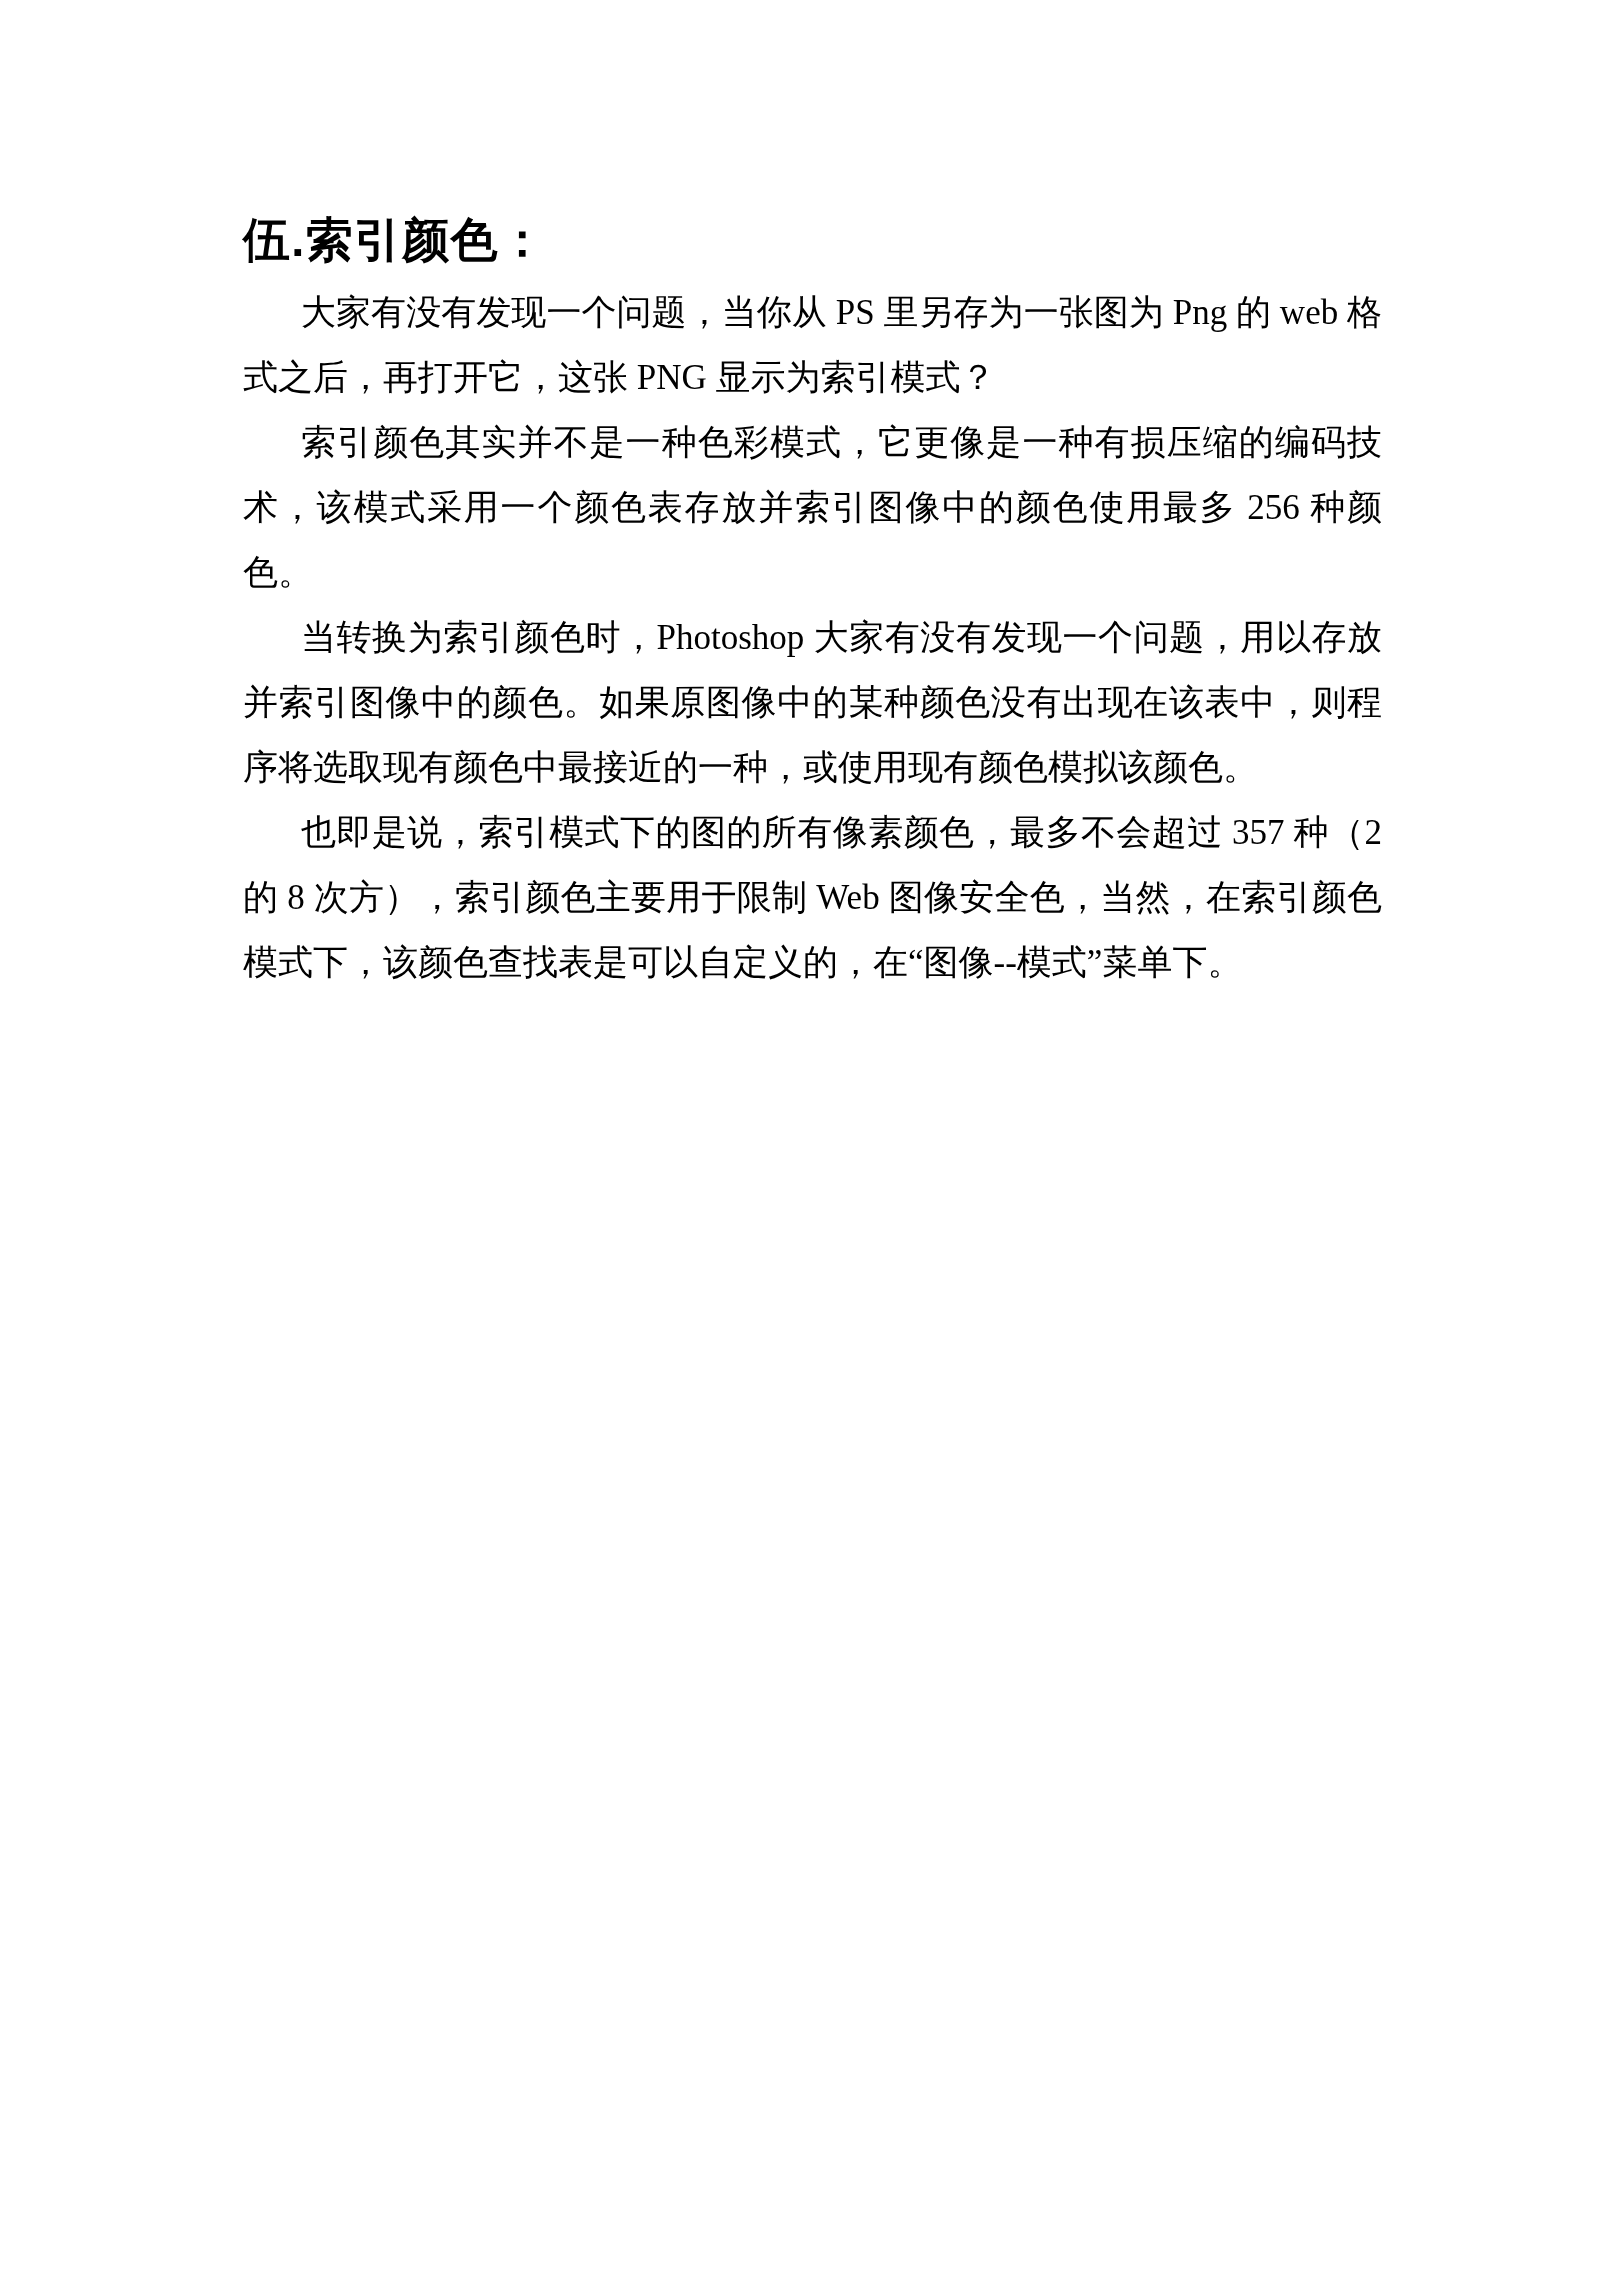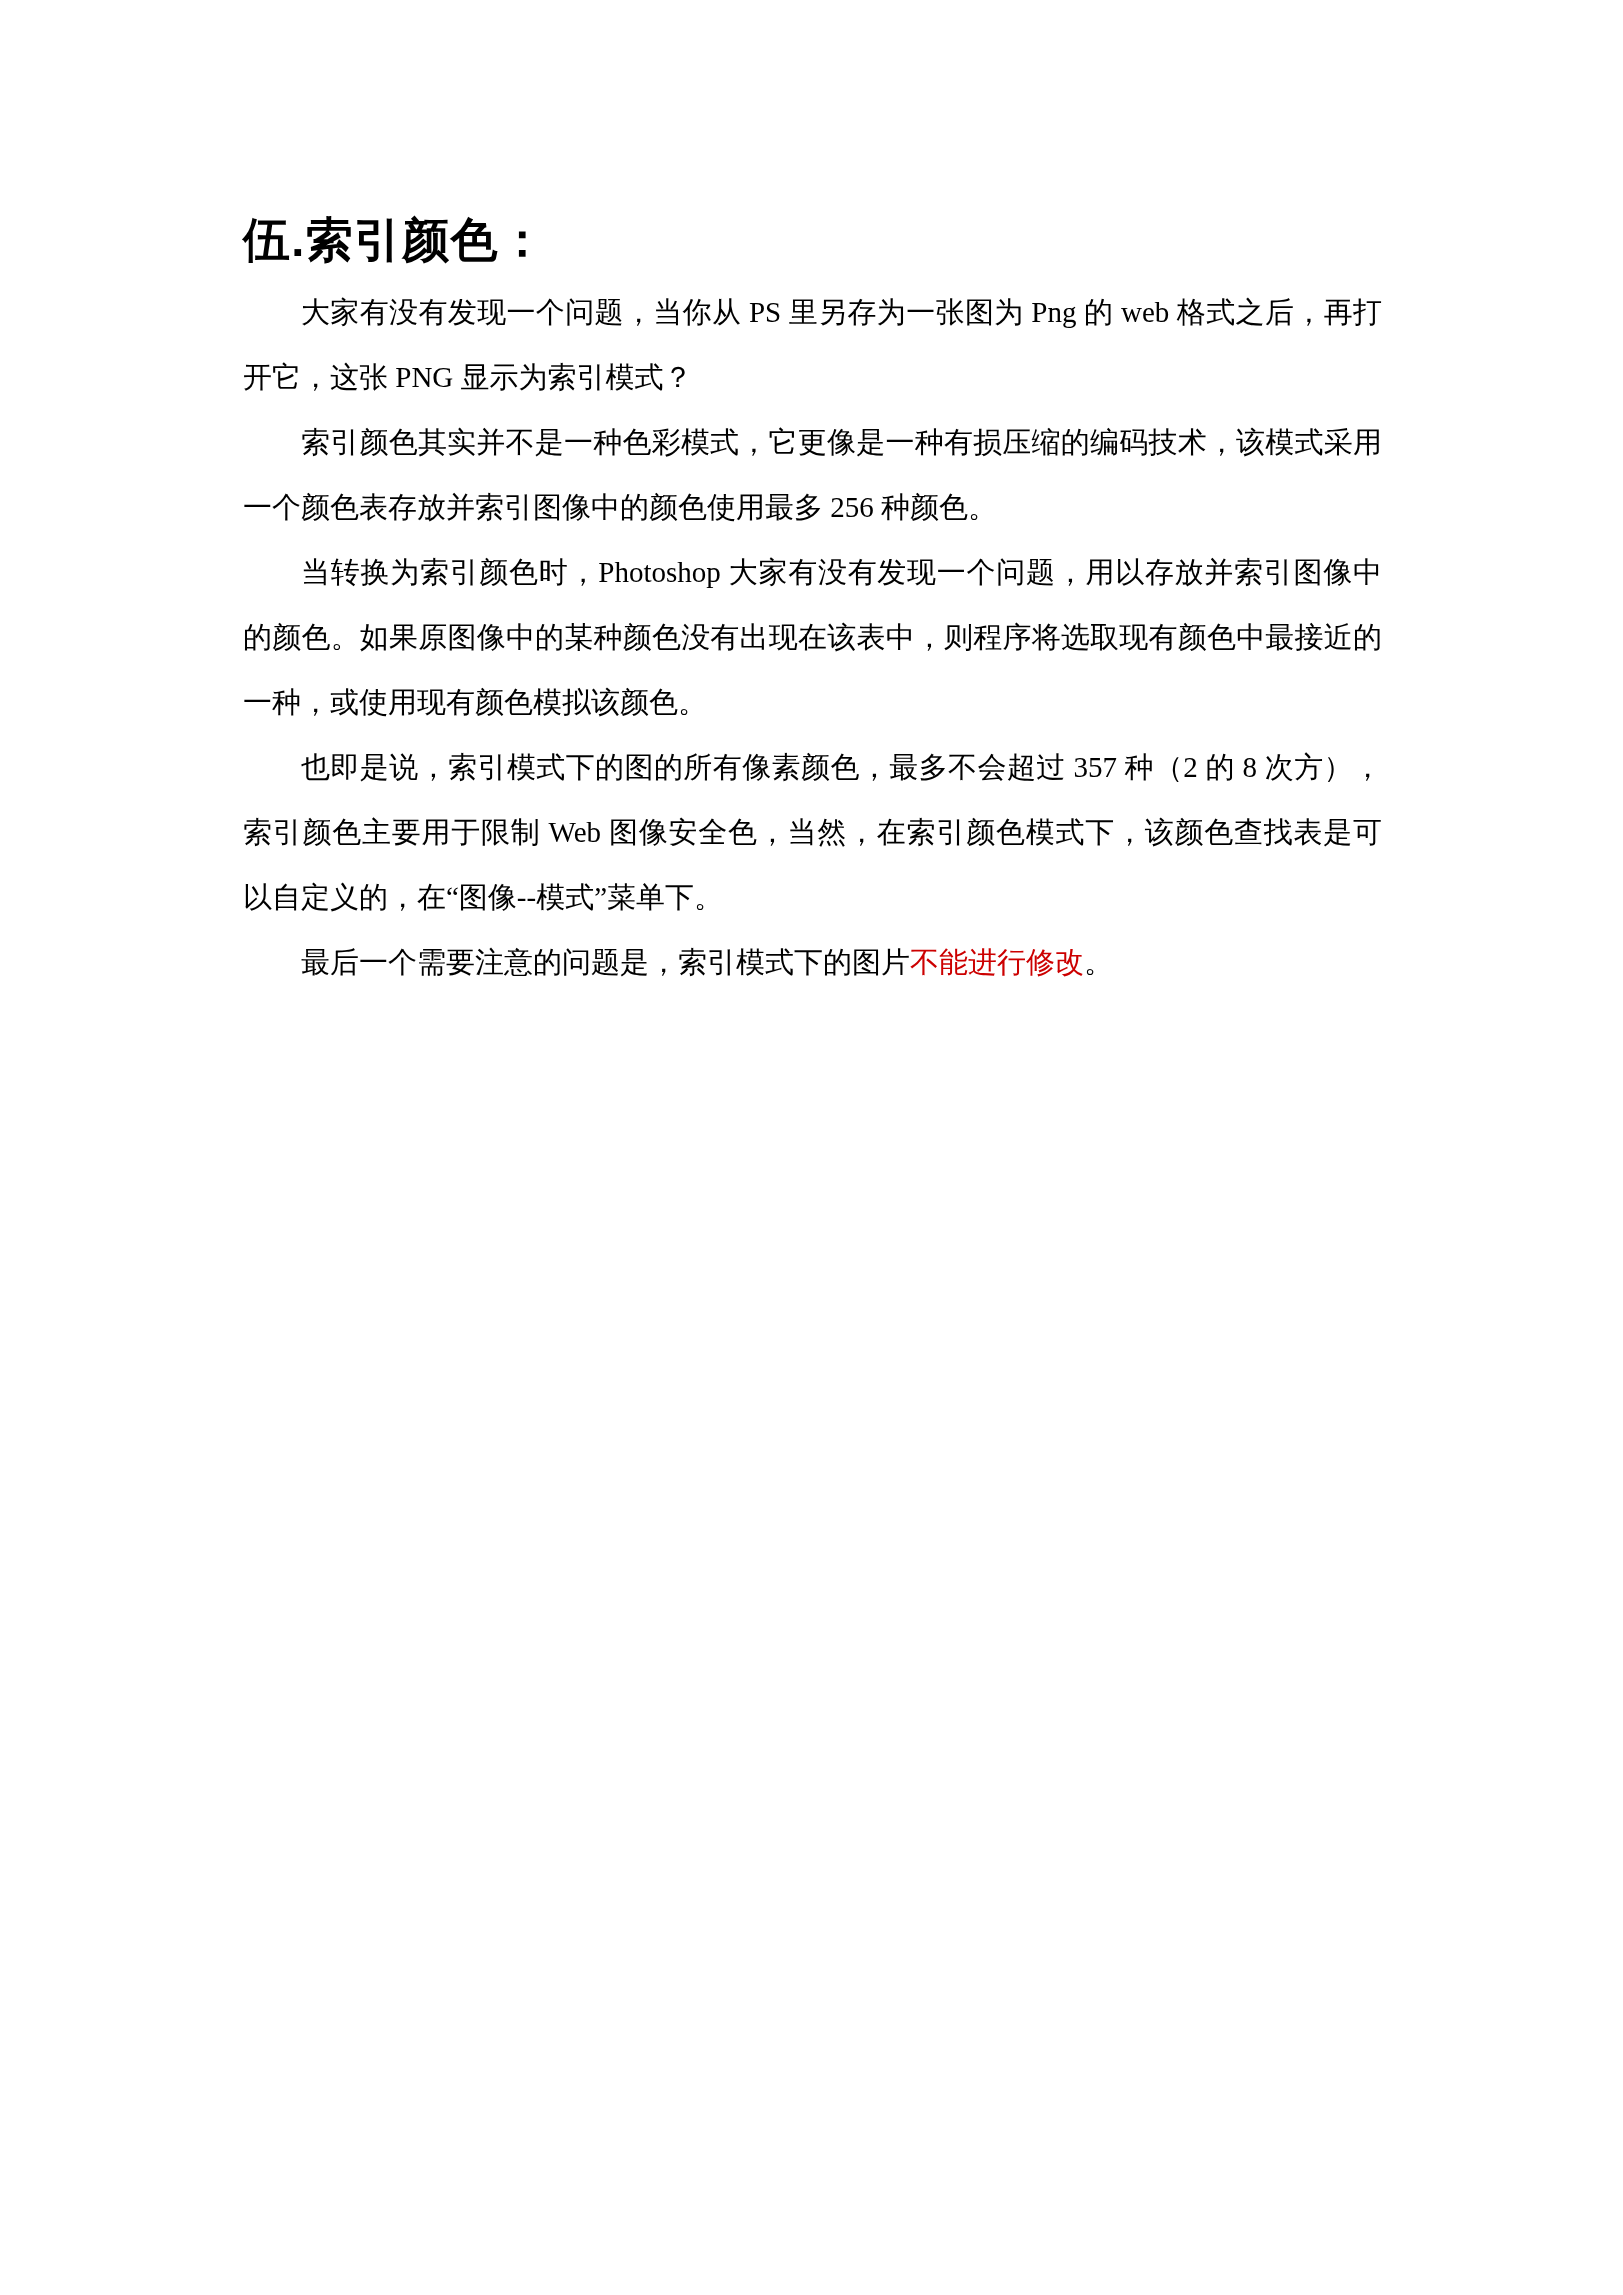--- a/index.html
+++ b/index.html
@@ -25,21 +25,21 @@
     font-weight: 700;
     font-size: 47px;
     line-height: 47px;
     letter-spacing: 1.3px;
     color: #000000;
     margin-bottom: 17px;
   }
 
   .body-para {
     font-family: "Liberation Serif", "DejaVu Serif", serif;
-    font-size: 29px;
+    font-size: 35px;
     line-height: 65px;
     color: #000000;
     text-align: justify;
     text-indent: 58px; 
   }
 
   .highlight-red {
     color: #cc0000;
   }
 </style>
@@ -52,17 +52,16 @@
     <h1 class="heading">伍.索引颜色：</h1>
 
     <p class="body-para">大家有没有发现一个问题，当你从 PS 里另存为一张图为 Png 的 web 格式之后，再打开它，这张 PNG 显示为索引模式？</p>
 
     <p class="body-para">索引颜色其实并不是一种色彩模式，它更像是一种有损压缩的编码技术，该模式采用一个颜色表存放并索引图像中的颜色使用最多 256 种颜色。</p>
 
     <p class="body-para">当转换为索引颜色时，Photoshop 大家有没有发现一个问题，用以存放并索引图像中的颜色。如果原图像中的某种颜色没有出现在该表中，则程序将选取现有颜色中最接近的一种，或使用现有颜色模拟该颜色。</p>
 
     <p class="body-para">也即是说，索引模式下的图的所有像素颜色，最多不会超过 357 种（2 的 8 次方），索引颜色主要用于限制 Web 图像安全色，当然，在索引颜色模式下，该颜色查找表是可以自定义的，在“图像--模式”菜单下。</p>
 
-    <p class="body-para"><span>最后一个需要注意的问题是，索引模式下的图片</span><span class="highlight-red">不能进行修改</span><span>。</span></p>
 
   </div>
 </div>
 
 
 </body></html>

